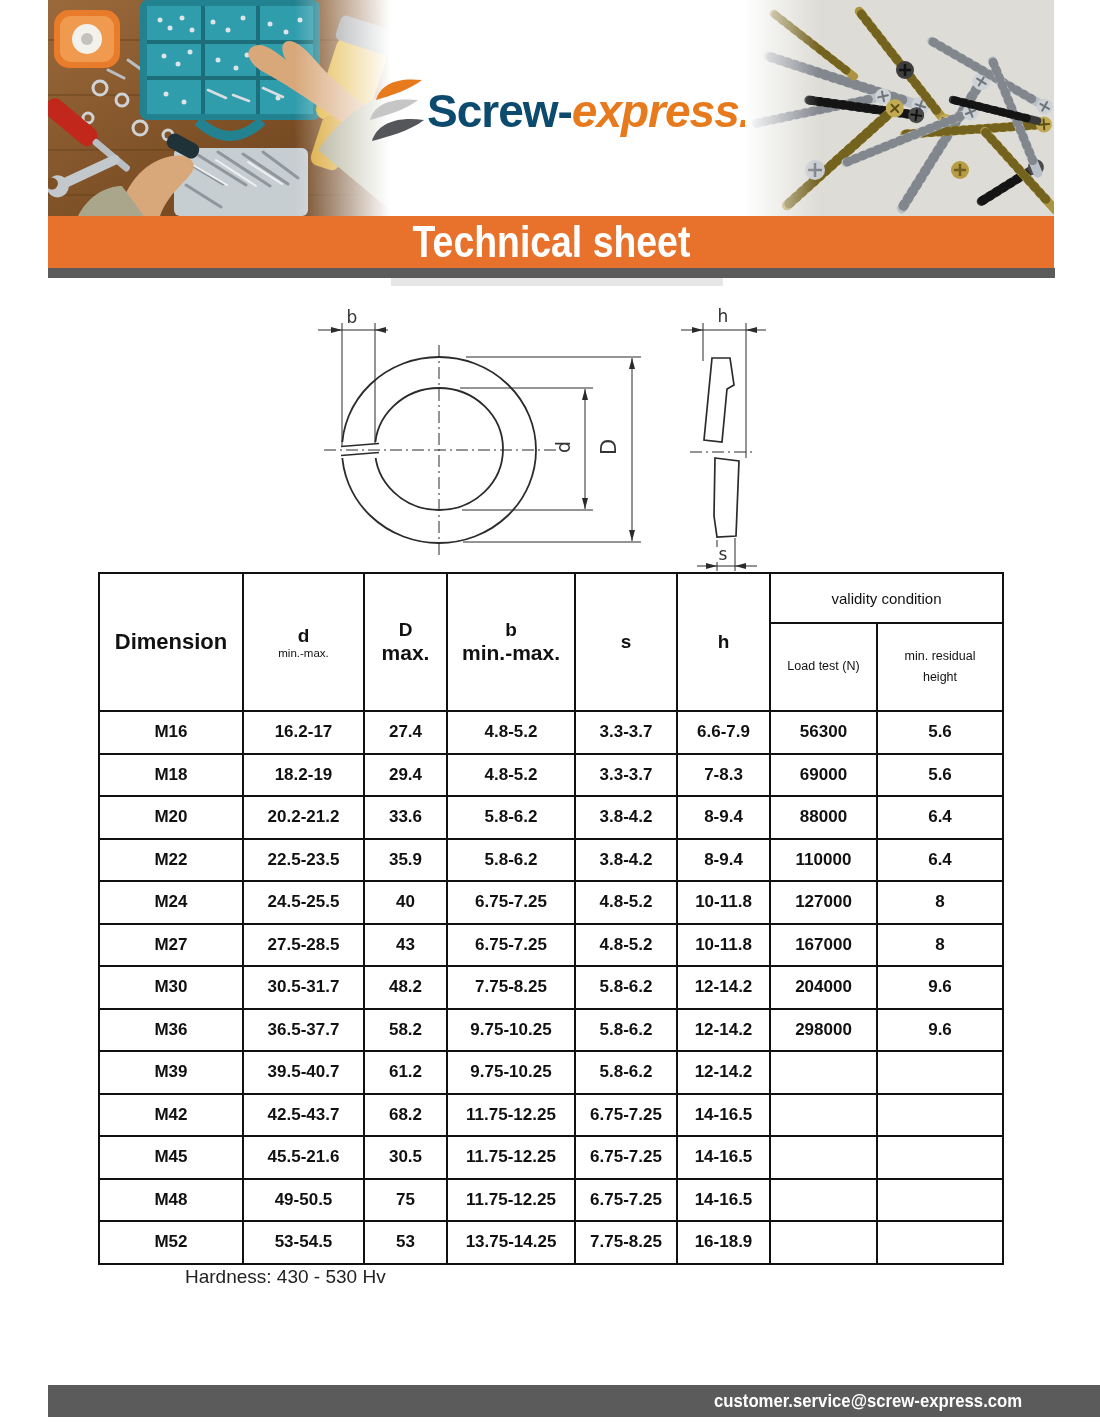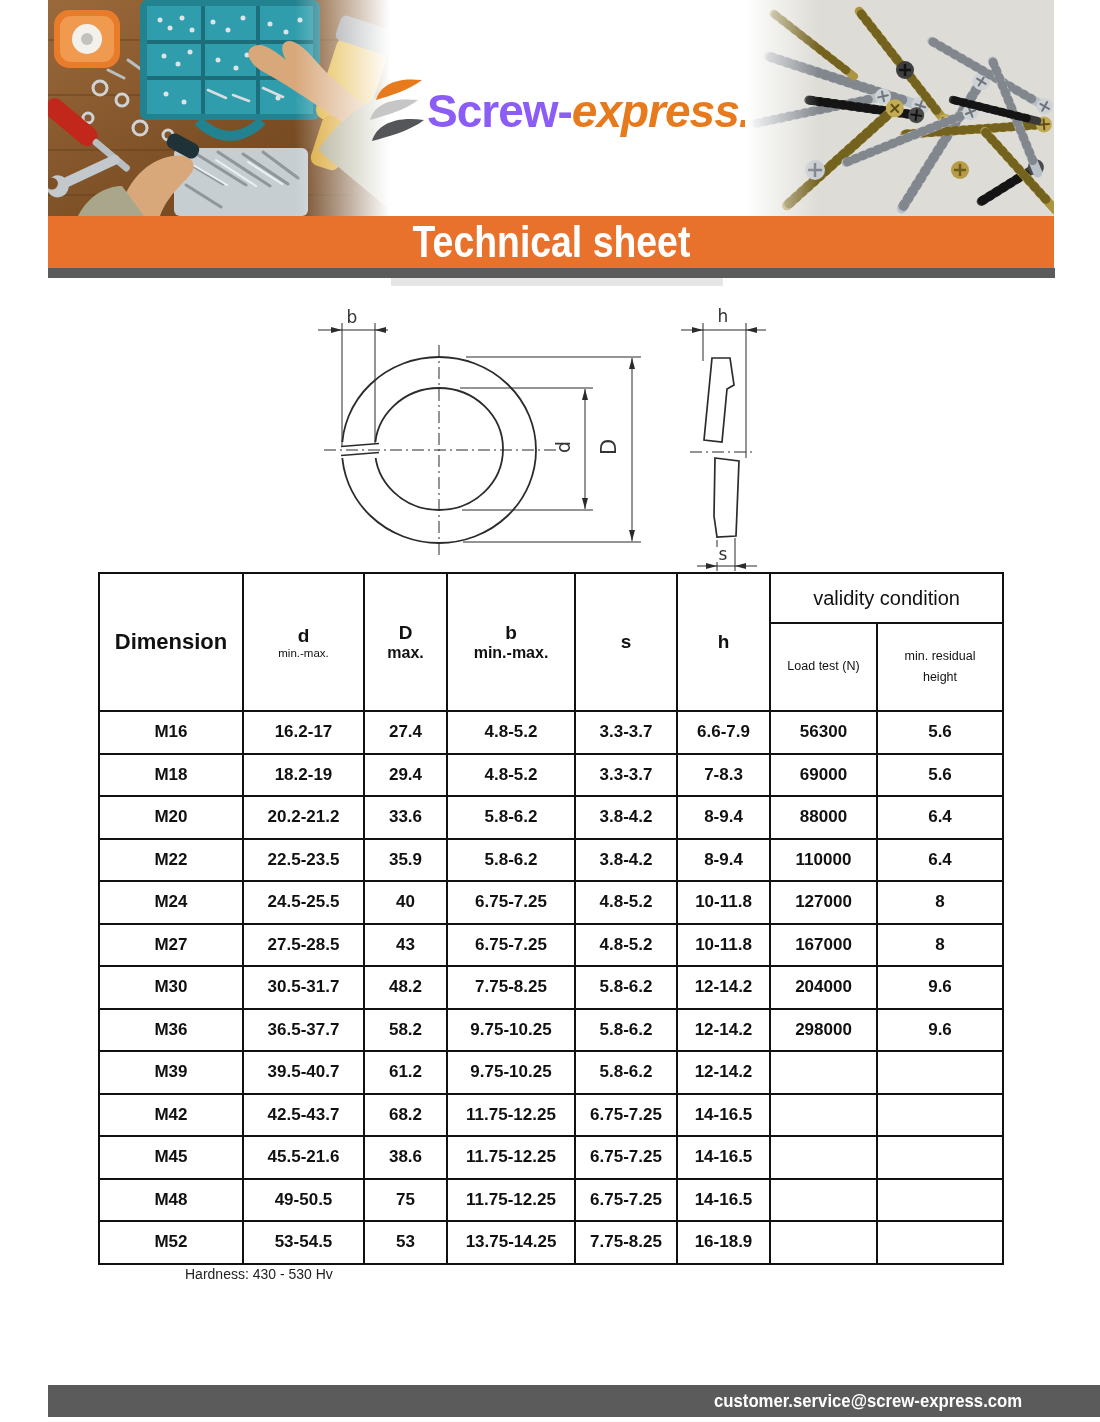--- a/index.html
+++ b/index.html
@@ -5,21 +5,21 @@
   html,body{margin:0;padding:0;}
   body{
     width:1100px;height:1422px;position:relative;background:#ffffff;
     font-family:"Liberation Sans",sans-serif;overflow:hidden;
   }
   .abs{position:absolute;}
 
   
   .header-photo{position:absolute;top:0;}
   .logo-text{position:absolute;left:427px;top:84px;font-size:46px;font-weight:bold;letter-spacing:-1px;white-space:nowrap;}
-  .logo-text .p1{color:#8b5cf6;}
+  .logo-text .p1{color:#0c4a6e;}
   .logo-text .p2{color:#e87a1e;font-style:italic;}
 
   
   .banner{position:absolute;left:48px;top:216px;width:1006px;height:52px;background:#E8722C;
           display:flex;align-items:center;justify-content:center;text-align:center;}
   .banner-title{color:#ffffff;font-weight:bold;font-size:44px;display:inline-block;
                 transform:scaleX(0.85);letter-spacing:0;line-height:1;}
   .gray-strip{position:absolute;left:48px;top:268px;width:1007px;height:10px;background:#5B5B5B;}
   .ghost-bar{position:absolute;left:391px;top:278px;width:332px;height:8px;background:#e6e6e6;}
 
@@ -28,25 +28,25 @@
 
   
   table.spec{position:absolute;left:98px;top:572px;width:904px;border-collapse:collapse;
              table-layout:fixed;color:#111;}
   table.spec th,table.spec td{border:2px solid #111;text-align:center;vertical-align:middle;
              padding:0;background:#fff;}
   table.spec td{font-size:17px;font-weight:bold;height:40.5px;}
   th.h-main{font-size:22px;font-weight:bold;}
   .h-letter{font-size:19px;font-weight:bold;line-height:1.15;}
   .h-sub-small{font-size:11.5px;font-weight:normal;}
-  .h-sub-big{font-size:16px;font-weight:bold;}
-  th.h-validity{font-size:20px;font-weight:normal;height:48px;margin-top:35px;}
+  .h-sub-big{font-size:21px;font-weight:bold;}
+  th.h-validity{font-size:15px;font-weight:normal;height:48px;margin-top:35px;}
   th.h-sub2{font-size:12.5px;font-weight:normal;height:86px;line-height:1.7;}
 
-  .note{position:absolute;left:185px;top:1266px;font-size:14px;color:#222;}
+  .note{position:absolute;left:185px;top:1266px;font-size:19px;color:#222;}
 
   
   .footer-bar{position:absolute;left:48px;top:1385px;width:1052px;height:30px;background:#5B5B5B;
               display:flex;align-items:center;justify-content:flex-end;padding:16px;box-sizing:border-box;}
   .footer-email{color:#ffffff;font-weight:bold;font-size:19px;display:inline-block;
                 transform:scaleX(0.88);transform-origin:right center;margin-right:62px;white-space:nowrap;}
 </style>
 </head>
 <body>
 
@@ -463,21 +463,21 @@
         <td>68.2</td>
         <td>11.75-12.25</td>
         <td>6.75-7.25</td>
         <td>14-16.5</td>
         <td></td>
         <td></td>
       </tr>
       <tr>
         <td>M45</td>
         <td>45.5-21.6</td>
-        <td>38.6</td>
+        <td>30.5</td>
         <td>11.75-12.25</td>
         <td>6.75-7.25</td>
         <td>14-16.5</td>
         <td></td>
         <td></td>
       </tr>
       <tr>
         <td>M48</td>
         <td>49-50.5</td>
         <td>75</td>

